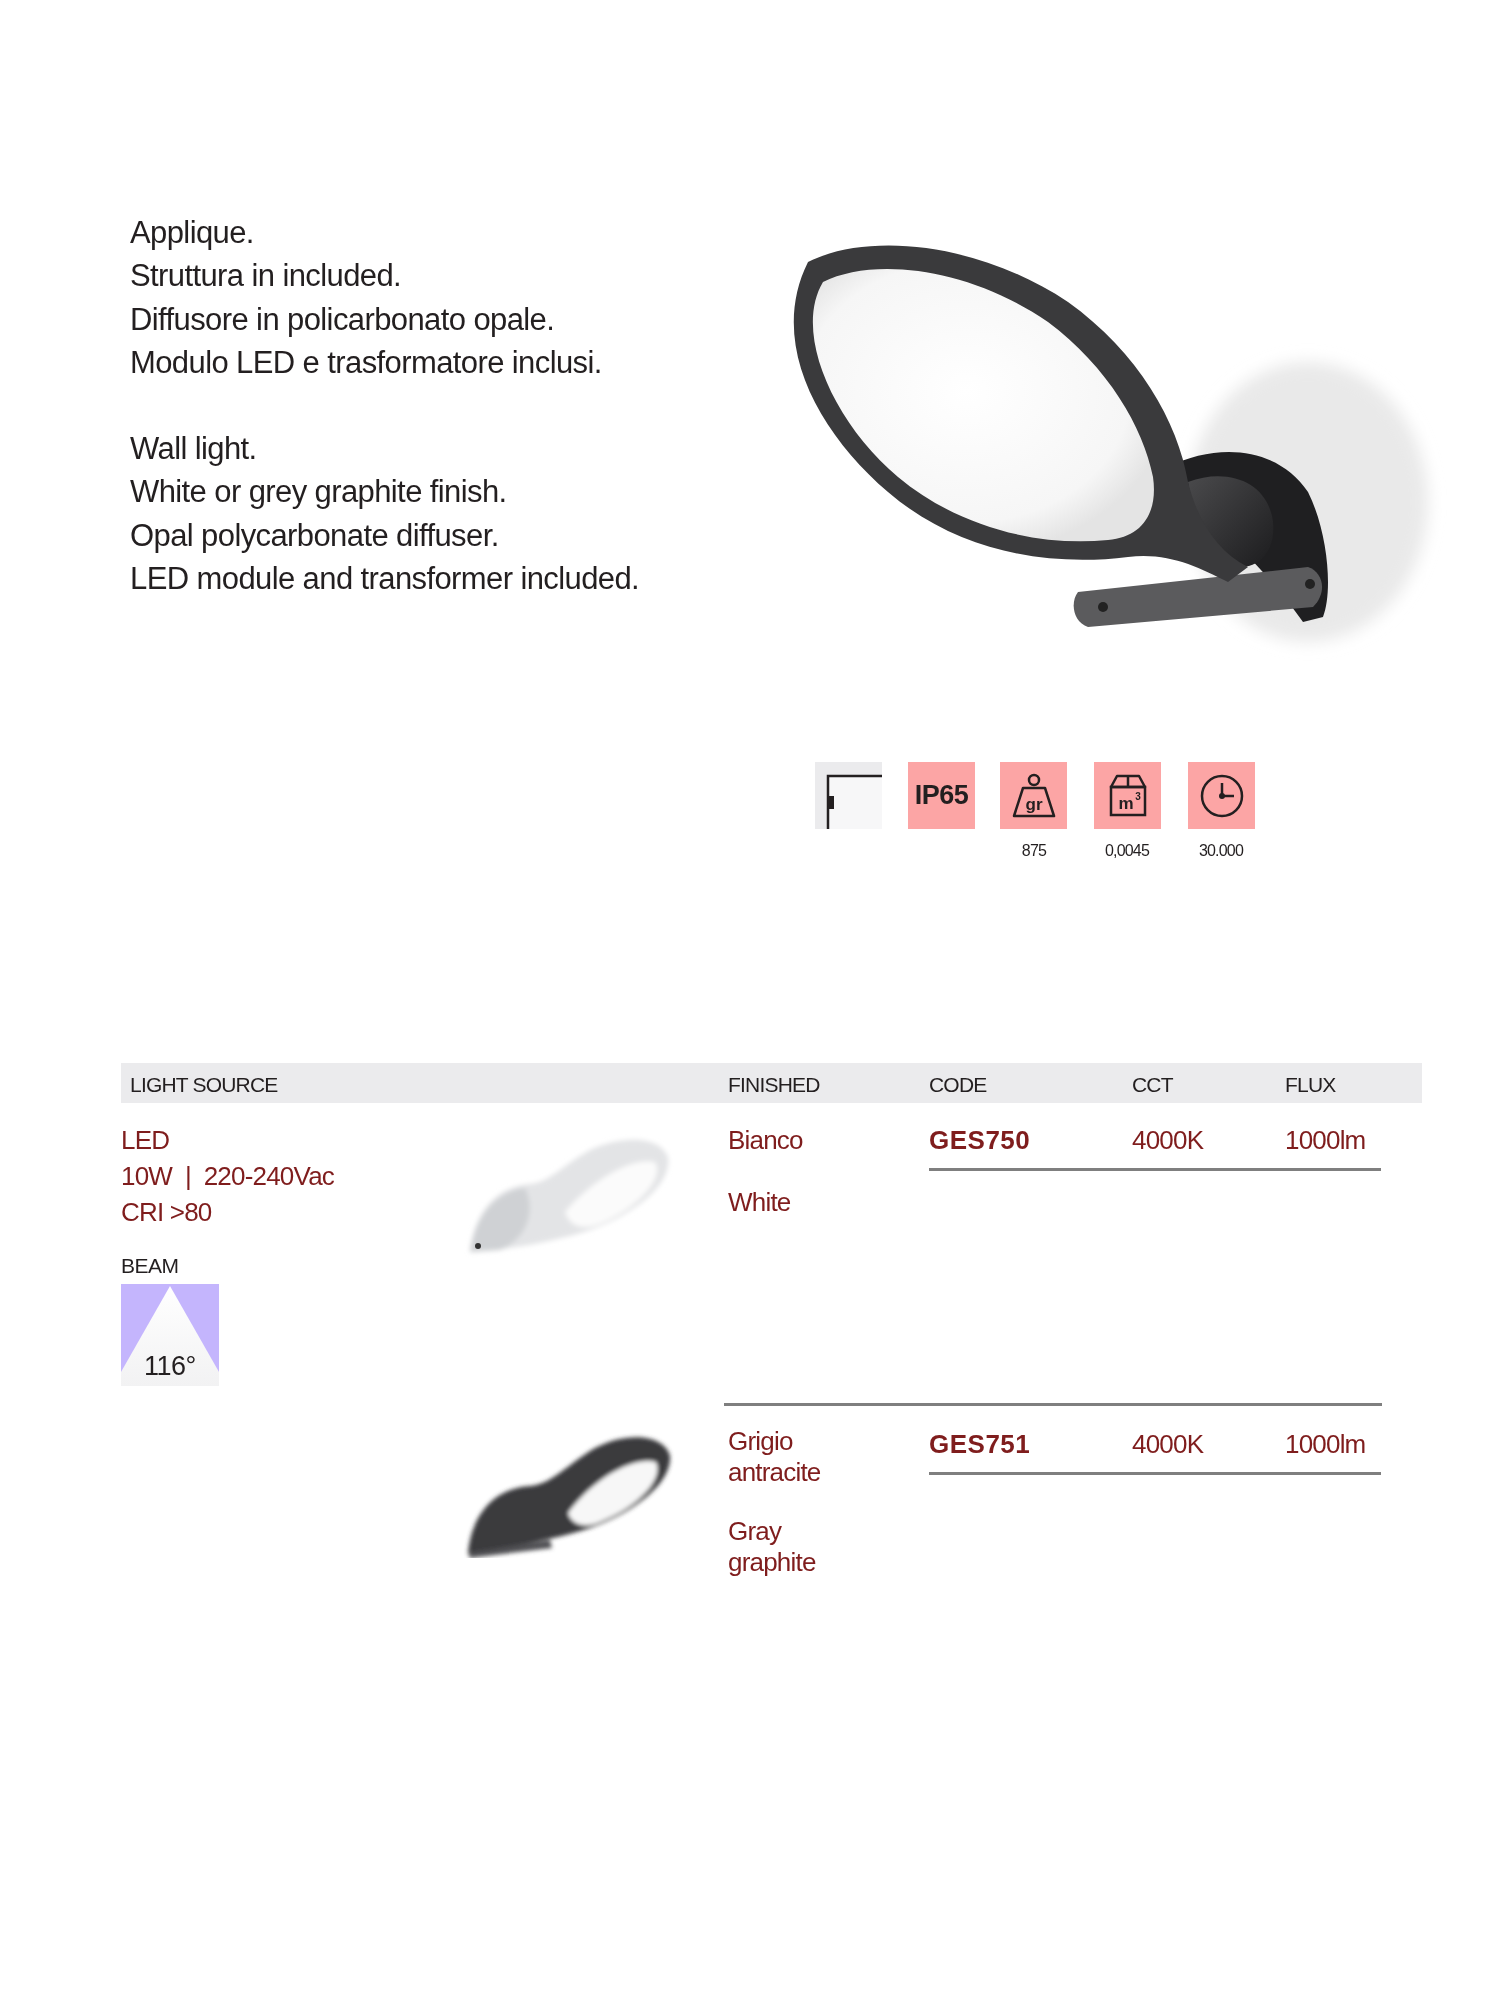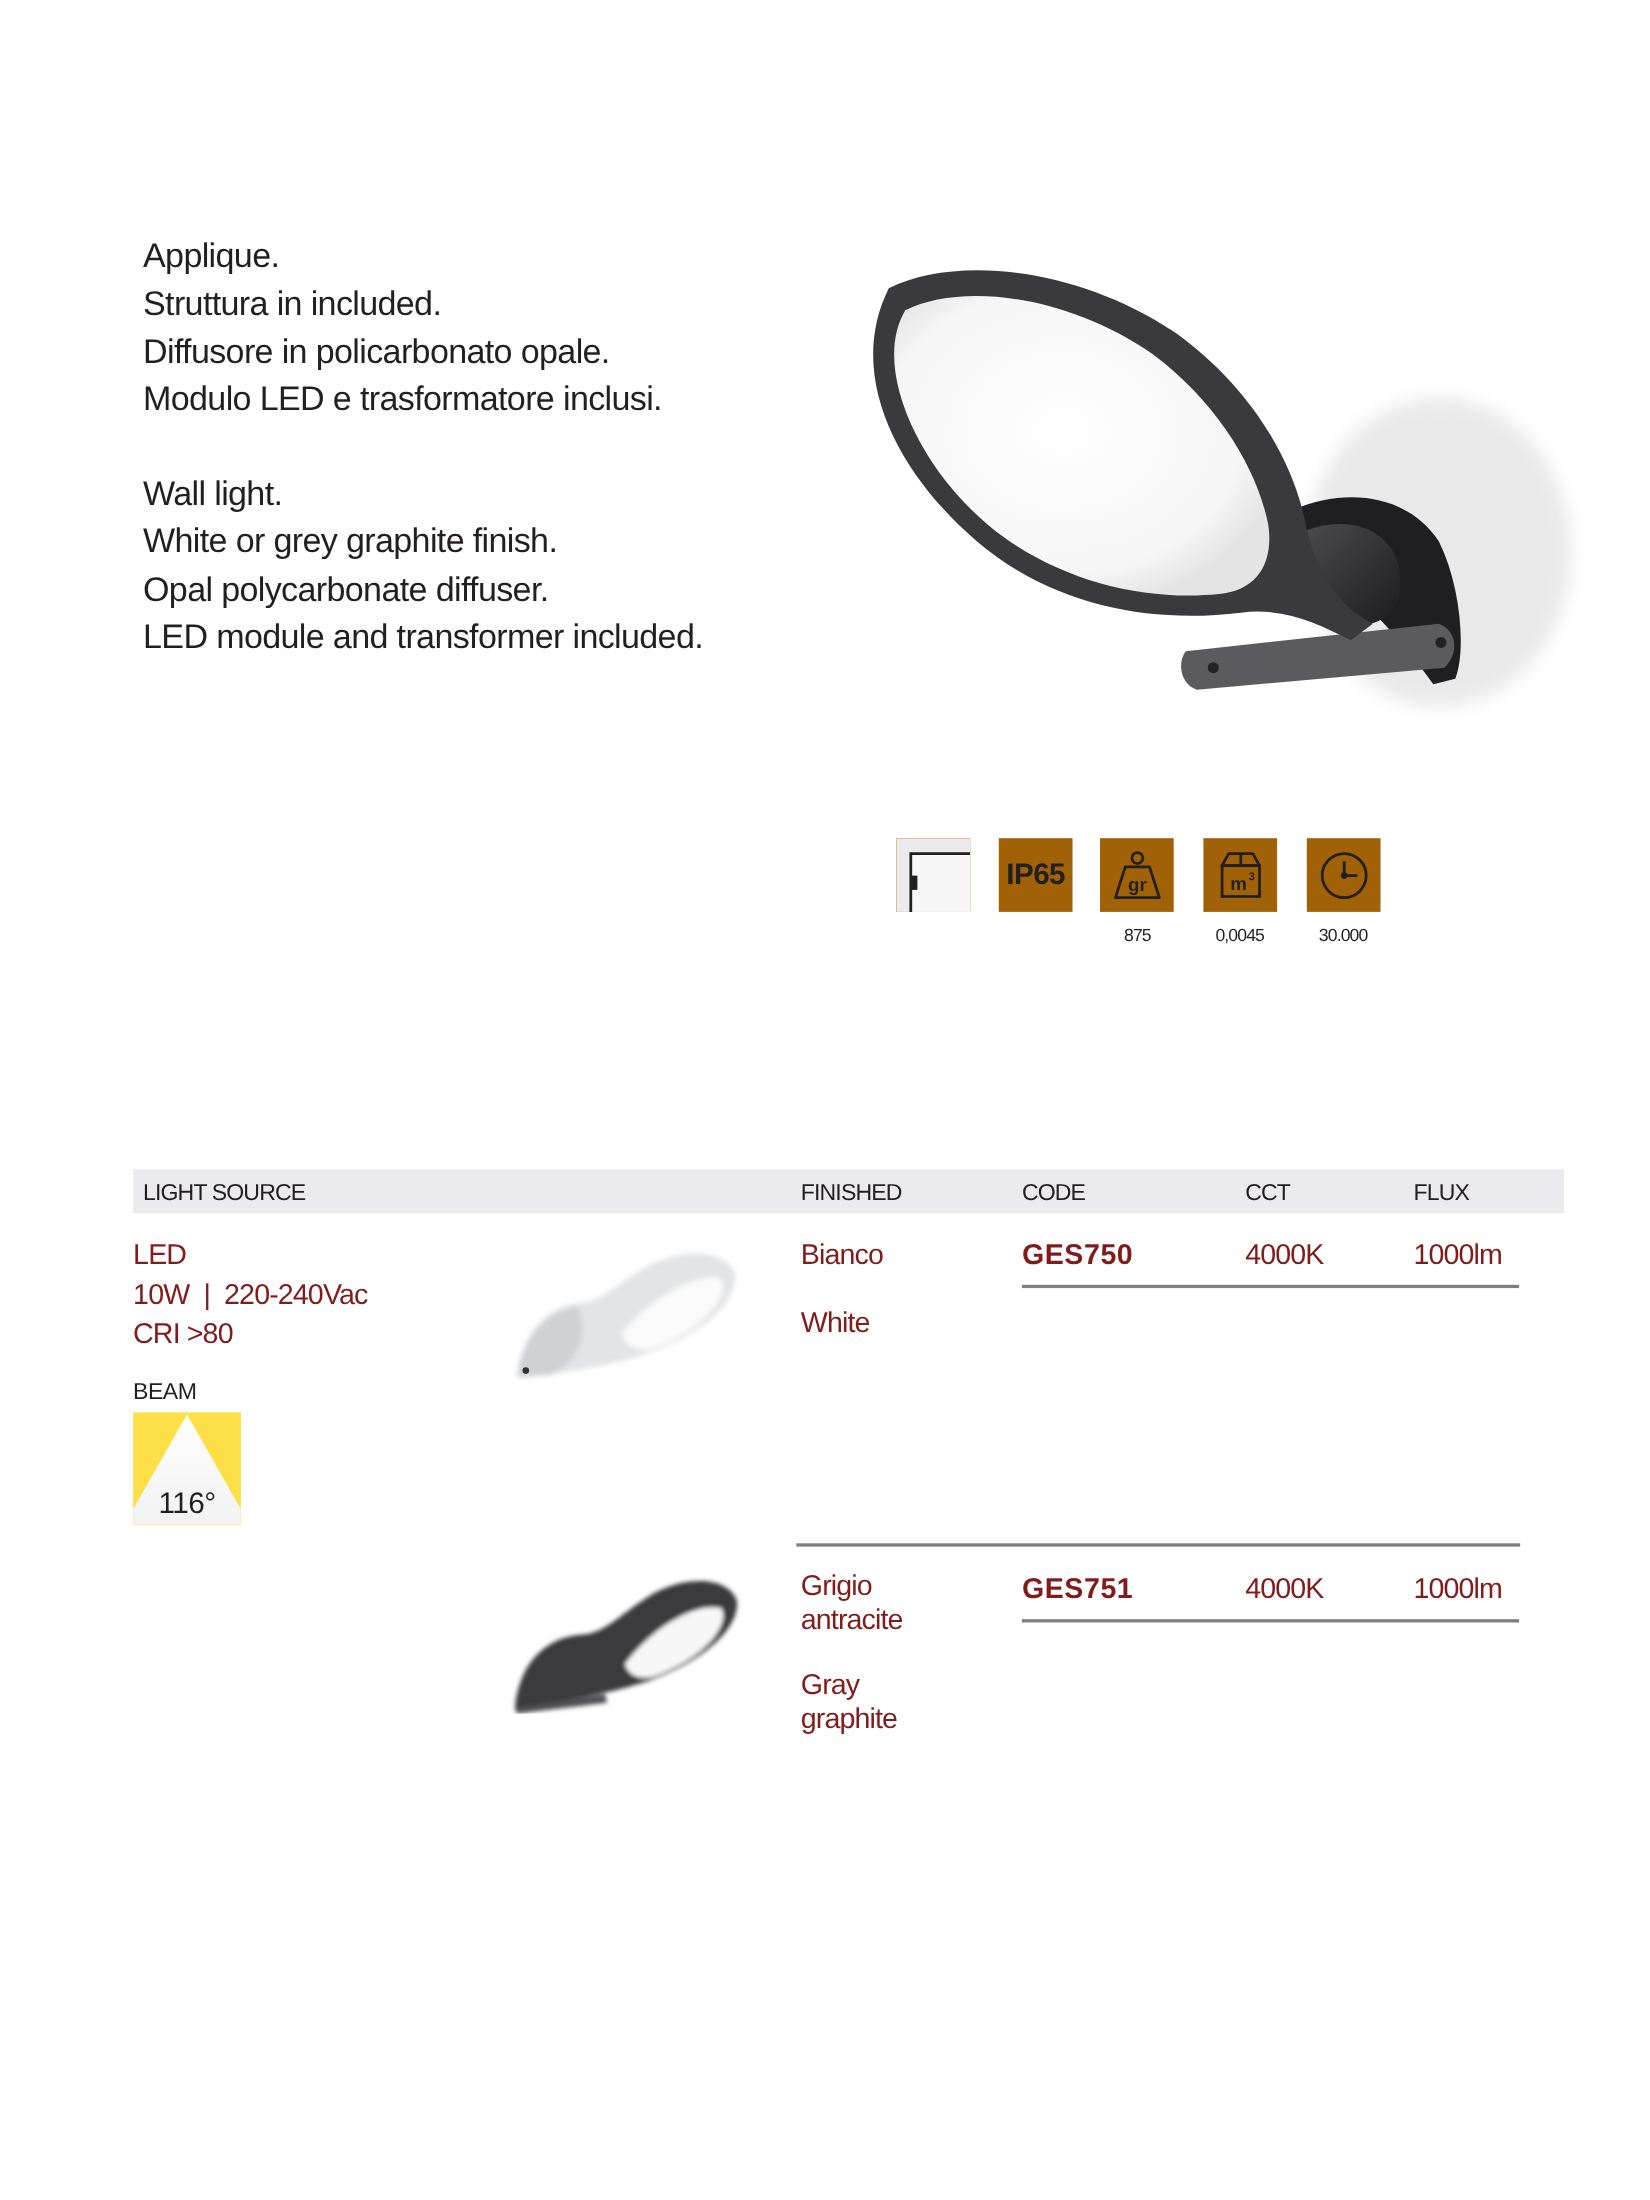--- a/index.html
+++ b/index.html
@@ -9,34 +9,34 @@
 
   
   .desc { left: 110px; top: 211px; font-size: 31px; line-height: 43.3px; letter-spacing: -0.6px; color: #231f20; }
   .desc .line { display: block; white-space: nowrap; margin-left: 20px; }
   .desc .gap { display: block; height: 43px; }
 
   
   .hero { left: 748px; top: 222px; width: 720px; height: 440px; }
 
   
-  .spec { top: 762px; width: 67px; height: 67px; background: #a16207; display: flex; align-items: center; justify-content: center; }
+  .spec { top: 762px; width: 67px; height: 67px; background: #fca5a5; display: flex; align-items: center; justify-content: center; }
   .spec-val { top: 842px; width: 90px; text-align: center; font-size: 16px; letter-spacing: -0.8px; color: #231f20; }
   .ip-text { font-weight: bold; font-size: 27px; letter-spacing: -0.5px; color: #231f20; }
 
   
   .thead { left: 121px; top: 1063px; width: 1301px; height: 40px; background: #ebebed; }
   .th { top: 1073px; font-size: 21px; letter-spacing: -0.8px; color: #231f20; white-space: nowrap; }
 
   .cell { font-size: 26px; letter-spacing: -0.8px; color: #7f1d1d; white-space: nowrap; line-height: 36px; }
   .code { font-weight: bold; font-size: 26px; letter-spacing: 0.5px; }
   .rule { height: 3px; background: #7f7f7f; }
 
   .beam-label { left: 121px; top: 1254px; font-size: 21px; letter-spacing: -0.5px; }
-  .beam-box { left: 121px; top: 1284px; width: 98px; height: 102px; background: #fde047; overflow: hidden; }
+  .beam-box { left: 121px; top: 1284px; width: 98px; height: 102px; background: #c4b5fd; overflow: hidden; }
   .beam-val { position: absolute; left: 0; width: 98px; bottom: 4px; text-align: center; font-size: 27px; letter-spacing: -0.5px; }
 
   .thumb { width: 235px; height: 140px; }
 </style>
 </head>
 <body>
 
 <div class="abs desc">
   <span class="line">Applique.</span>
   <span class="line">Struttura in included.</span>

